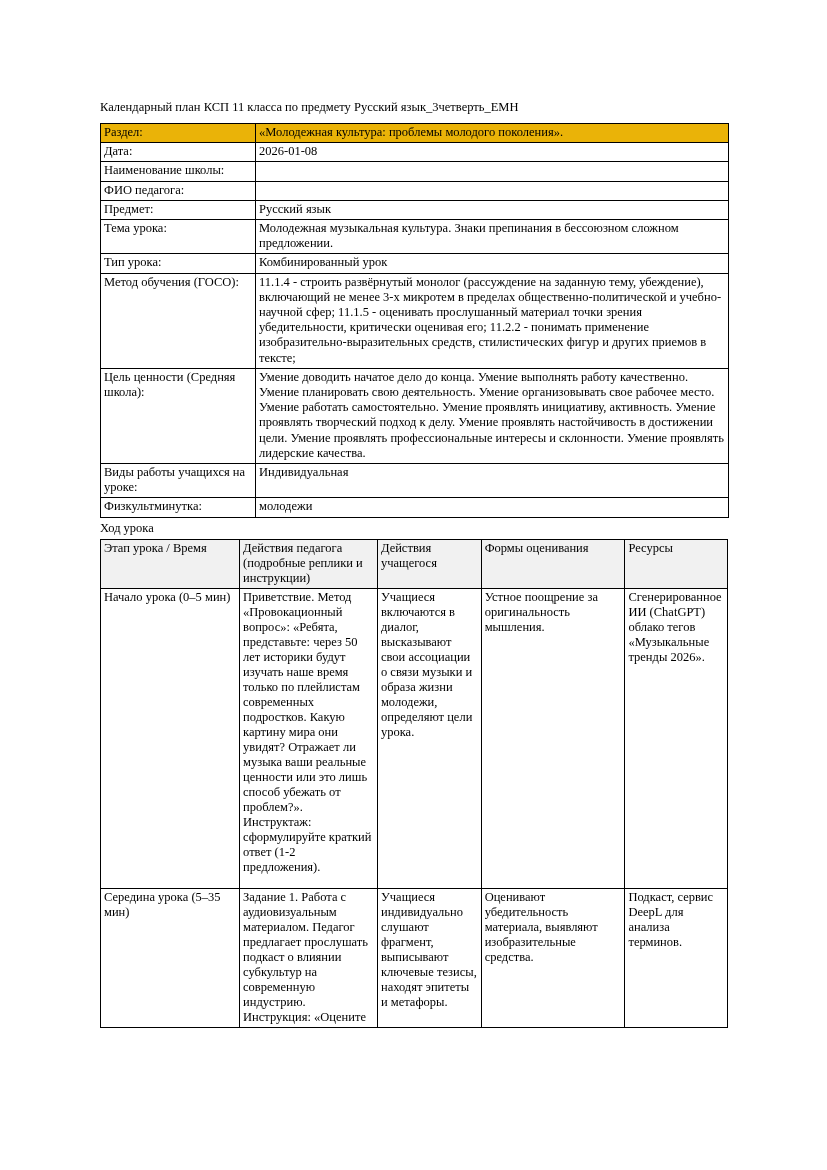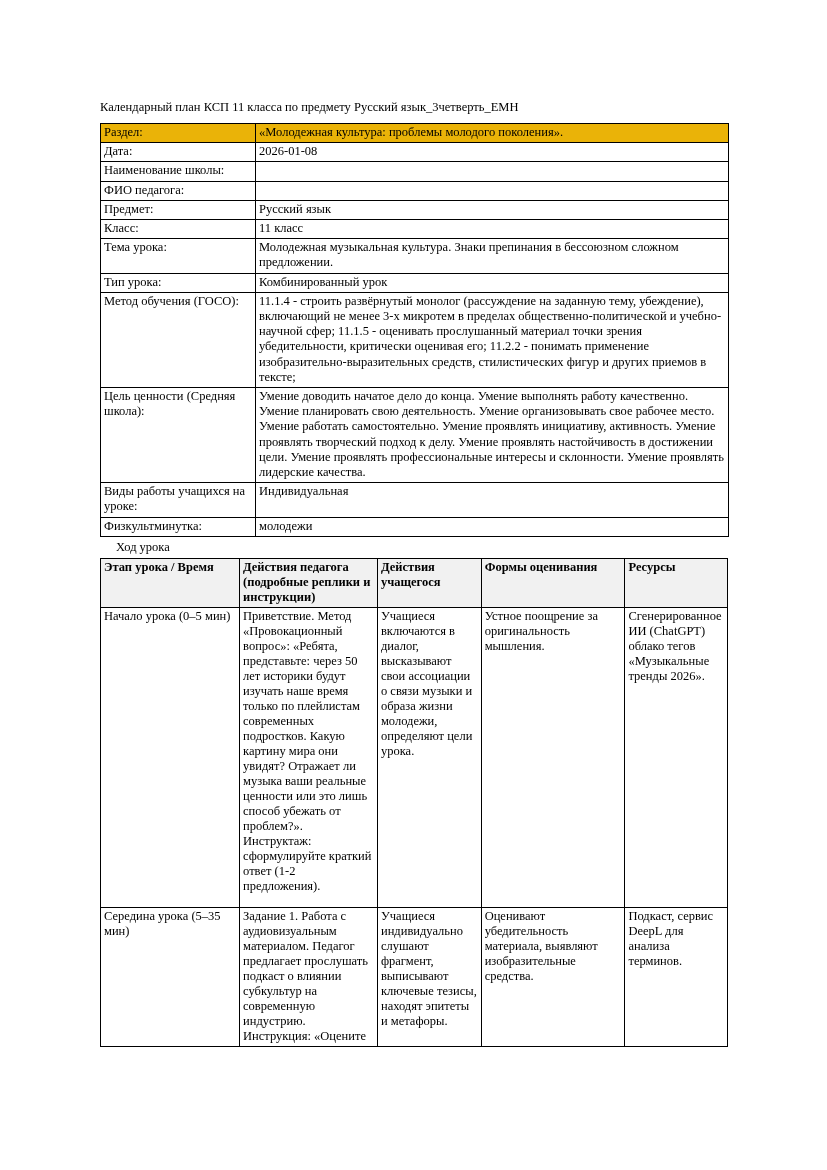--- a/index.html
+++ b/index.html
@@ -53,30 +53,30 @@
     hyphens: none;
   }
   
   table.info col.c1 { width: 155px; }
   table.info col.c2 { width: 473px; }
   tr.shaded td { background: #eab308; }
 
   .section-label {
     font-size: 12.5px;
     line-height: 15px;
-    margin: 3px 0 3px 16px;
+    margin: 3px 0 3px 0;
   }
 
   
   table.flow col.f1 { width: 118px; }
   table.flow col.f2 { width: 117px; }
   table.flow col.f3 { width: 88px; }
   table.flow col.f4 { width: 122px; }
   table.flow col.f5 { width: 87px; }
-  table.flow thead td { background: #f1f1f1; font-weight: bold; }
+  table.flow thead td { background: #f1f1f1; }
   table.flow td { line-height: 15.0px; }
   .tall { height: 300px; }
 </style>
 </head>
 <body>
 
 <div class="page">
   <div class="content">
 
     <div class="doc-title">Календарный план КСП 11 класса по предмету Русский язык_3четверть_ЕМН</div>
@@ -99,24 +99,20 @@
           <td>Наименование школы:</td>
           <td></td>
         </tr>
         <tr>
           <td>ФИО педагога:</td>
           <td></td>
         </tr>
         <tr>
           <td>Предмет:</td>
           <td>Русский язык</td>
-        </tr>
-        <tr>
-          <td>Класс:</td>
-          <td>11 класс</td>
         </tr>
         <tr>
           <td>Тема урока:</td>
           <td>Молодежная музыкальная культура. Знаки препинания в бессоюзном сложном предложении.</td>
         </tr>
         <tr>
           <td>Тип урока:</td>
           <td>Комбинированный урок</td>
         </tr>
         <tr>

